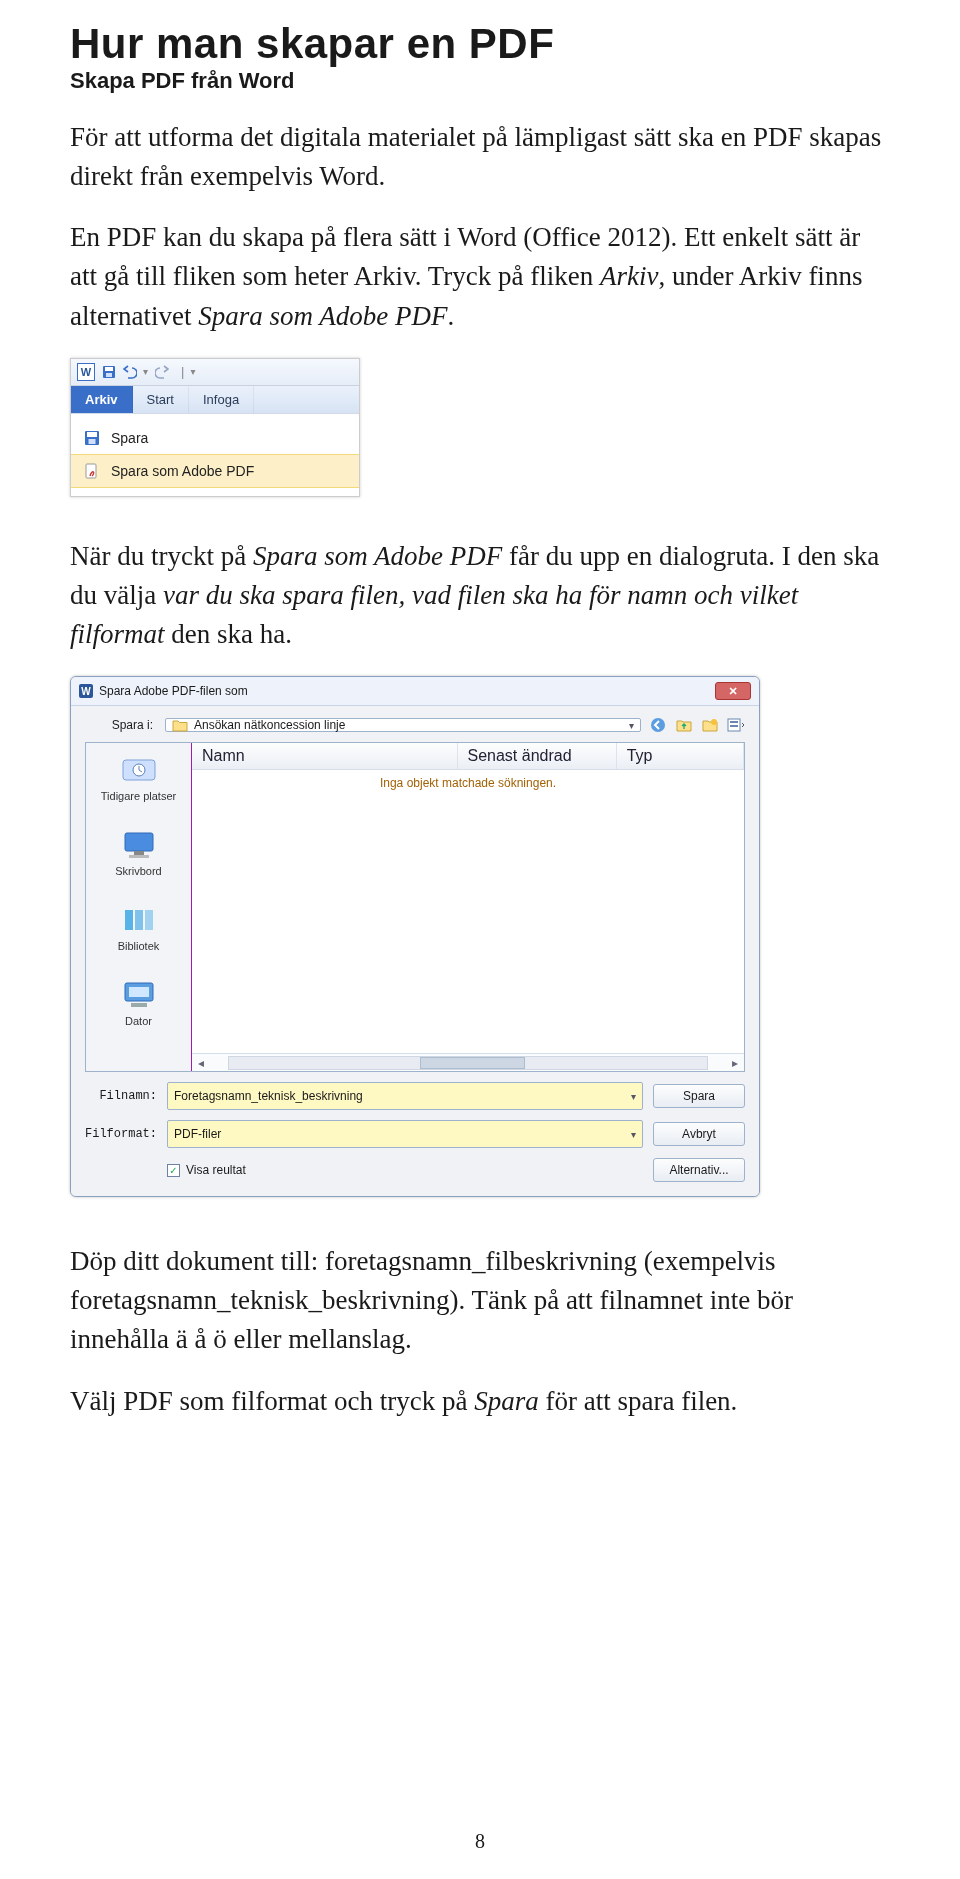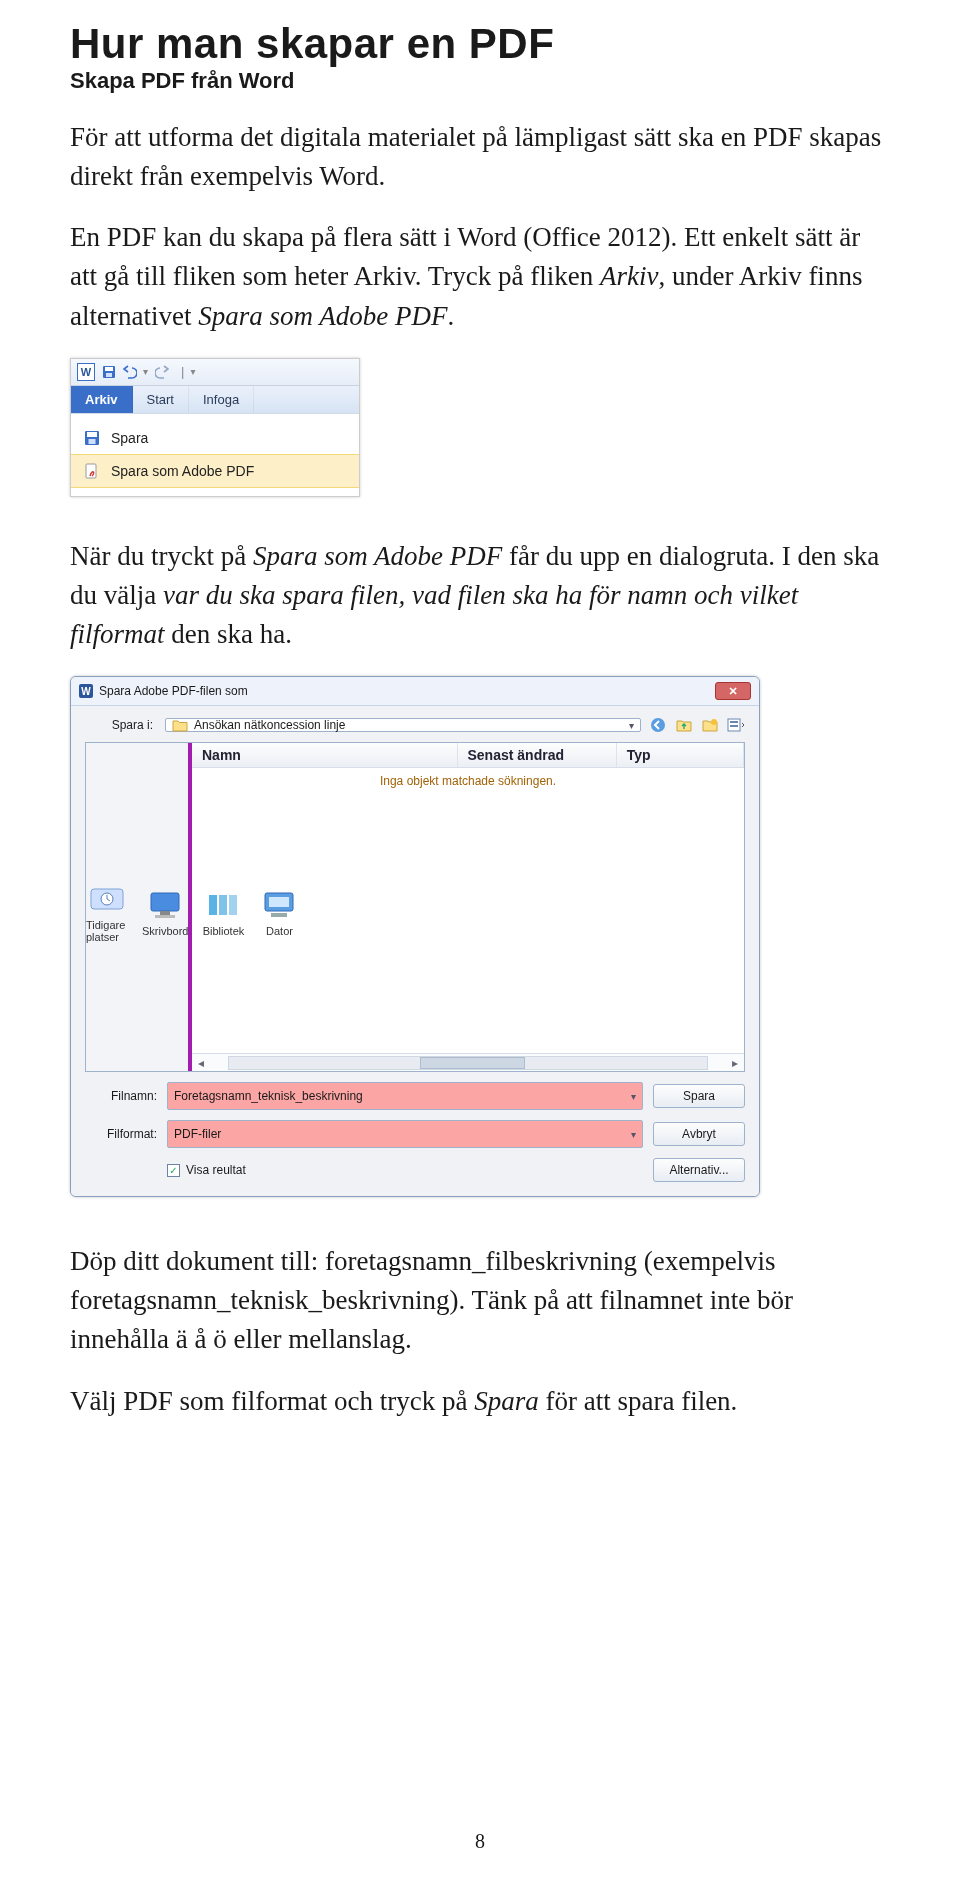--- a/index.html
+++ b/index.html
@@ -119,47 +119,47 @@
   .row { display:flex; align-items:center; margin-bottom: 8px; gap: 8px; }
   .lbl { width: 72px; text-align: right; padding-right: 4px; }
   .folder-combo {
     flex: 1; height: 14px; border:1px solid #9fb2cc; background:#fff;
     display:flex; align-items:center; gap:6px; padding: 0 6px; border-radius: 2px;
   }
   .toolbar-icons { display:flex; gap:8px; align-items:center; }
   .ti { width: 18px; height: 18px; display:flex; align-items:center; justify-content:center; }
   .file-area { display:flex; border:1px solid #9fb2cc; background:#fff; height: 330px; }
   .places {
-    width: 106px; background:#f2f4f8; border-right:4px solid #a21caf;
-    display:flex; flex-direction:row; align-items:center; padding-top:10px; gap:14px;
+    width: 106px; background:#f2f4f8; border-right:1px solid #a21caf;
+    display:flex; flex-direction:column; align-items:center; padding-top:10px; gap:26px;
   }
   .place { display:flex; flex-direction:column; align-items:center; gap:3px; color:#333; font-size:11px; }
   .place .pic { width:42px; height:34px; display:flex; align-items:center; justify-content:center; }
   .list-pane { flex:1; display:flex; flex-direction:column; }
   .list-header {
     display:flex; background: linear-gradient(#fdfdfd,#ebeff5);
-    border-bottom:1px solid #d5dee9; font-size:14px; color:#223;font-weight:bold;
+    border-bottom:1px solid #d5dee9; font-size:16px; color:#223;
   }
   .list-header .col { padding:4px 10px; border-right:1px solid #dbe3ee; }
   .col-n { flex: 2.3; }
   .col-d { flex: 1.3; }
   .col-t { flex: 1; border-right:none; }
   .empty-msg { flex:1; display:flex; align-items:flex-start; justify-content:center; padding-top:6px; color:#a16207; font-size:12px; }
   .list-pane .scroll-hint {
     height:18px; border-top:1px solid #d5dee9; background:#fafbfc;
     display:flex; align-items:center;
   }
   .scroll-hint .track { flex:1; height:14px; margin:0 18px; background:#e8ecf2; border:1px solid #cfd7e2; position:relative; }
   .scroll-hint .thumb { position:absolute; left:40%; top:0; bottom:0; width:22%; background:#cdd6e3; border:1px solid #aebccf; }
   .scroll-hint .arrow { width:18px; height:18px; display:flex; align-items:center; justify-content:center; color:#667; }
 
   .form-row { display:flex; align-items:center; margin-top: 10px; gap: 10px; }
-  .form-row .flbl { width: 72px; text-align: right; }
+  .form-row .flbl { width: 72px; text-align: right; font-family: Liberation Mono, monospace; }
   .txtbox {
-    flex:1; height: 22px; border:1px solid #9fb2cc; background:#fca5a5;
+    flex:1; height: 22px; border:1px solid #9fb2cc; background:#fef9c3;
     padding: 13px 6px; display:flex; align-items:center; border-radius:2px;
     font-size:12px;
   }
   .btn {
     width: 92px; height: 24px; border:1px solid #9fb2cc;
     background: linear-gradient(#fdfdfd,#e8edf4);
     border-radius: 3px; display:flex; align-items:center; justify-content:center;
     font-size:12px;
   }
   .chk-row { display:flex; align-items:center; gap:6px; margin-top:10px; margin-left:82px; }

